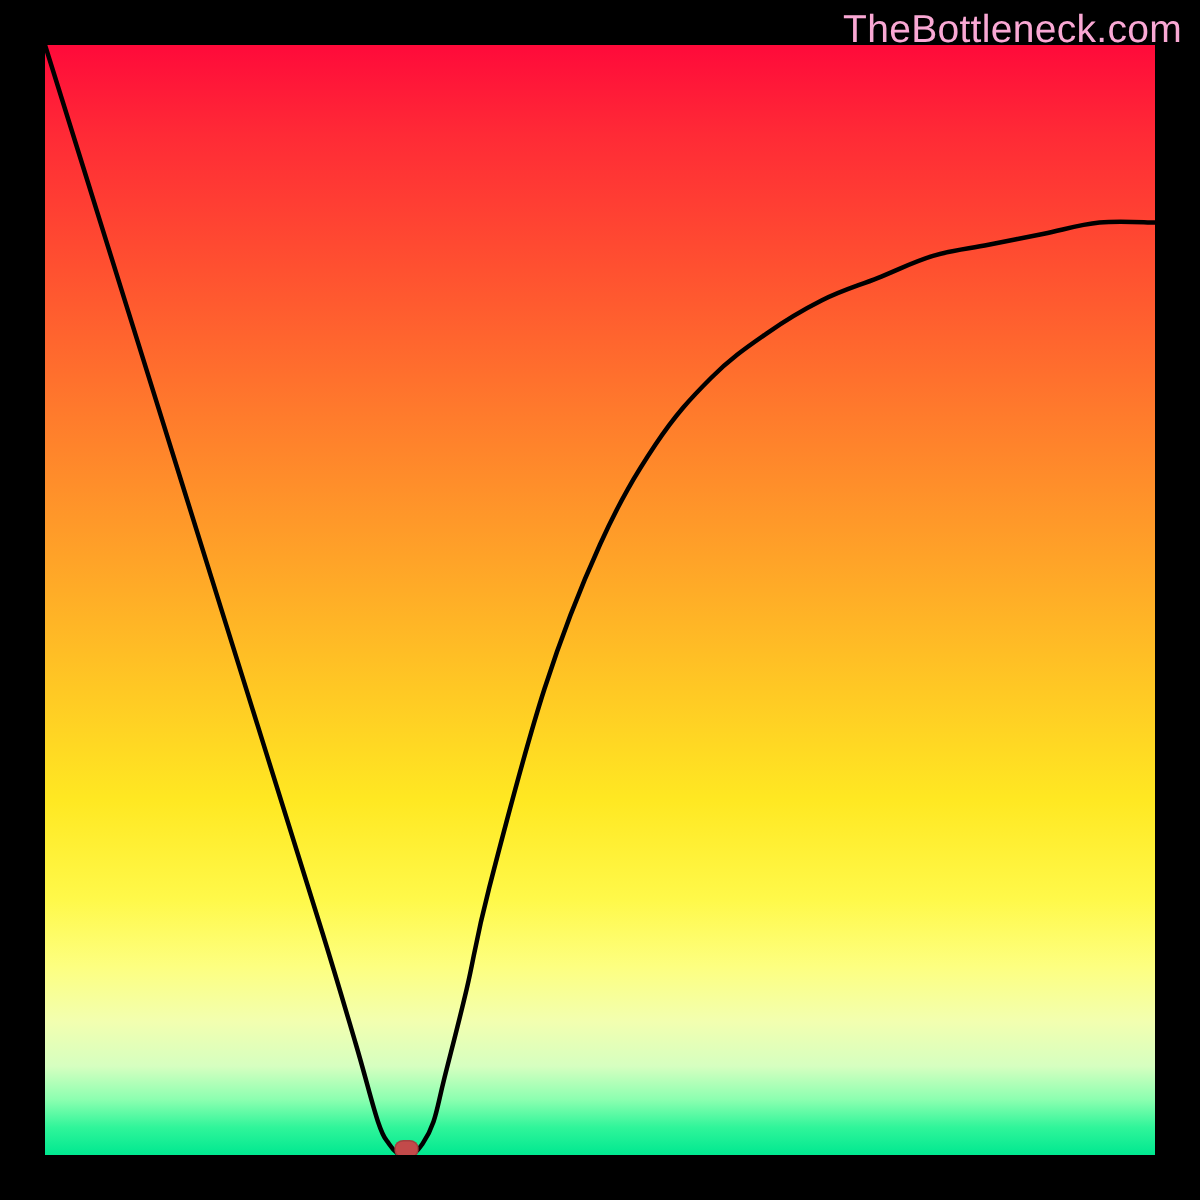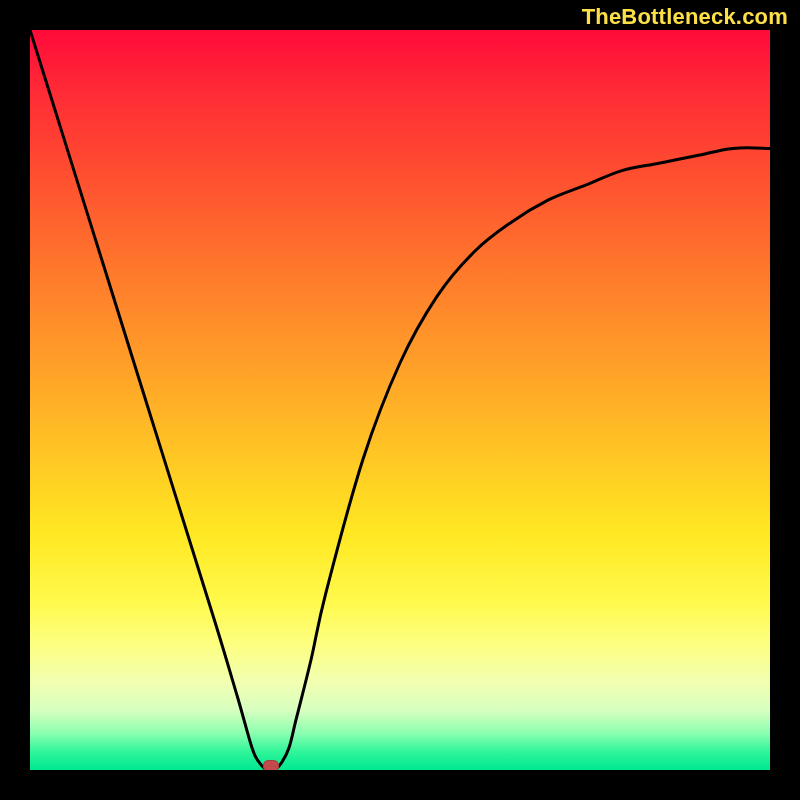--- a/index.html
+++ b/index.html
@@ -14,23 +14,23 @@
   .frame {
     position: relative;
     width: 800px;
     height: 800px;
     background: #000;
   }
   .watermark {
     position: absolute;
     top: 4px;
     right: 12px;
-    color: #fde047;
-    font-size: 22px;
-    font-weight: 700;
+    color: #f9a8d4;
+    font-size: 26px;
+    font-weight: 400;
     letter-spacing: 0.2px;
     z-index: 10;
   }
   .plot-area {
     position: absolute;
     left: 30px;
     top: 30px;
     width: 740px;
     height: 740px;
     overflow: hidden;

